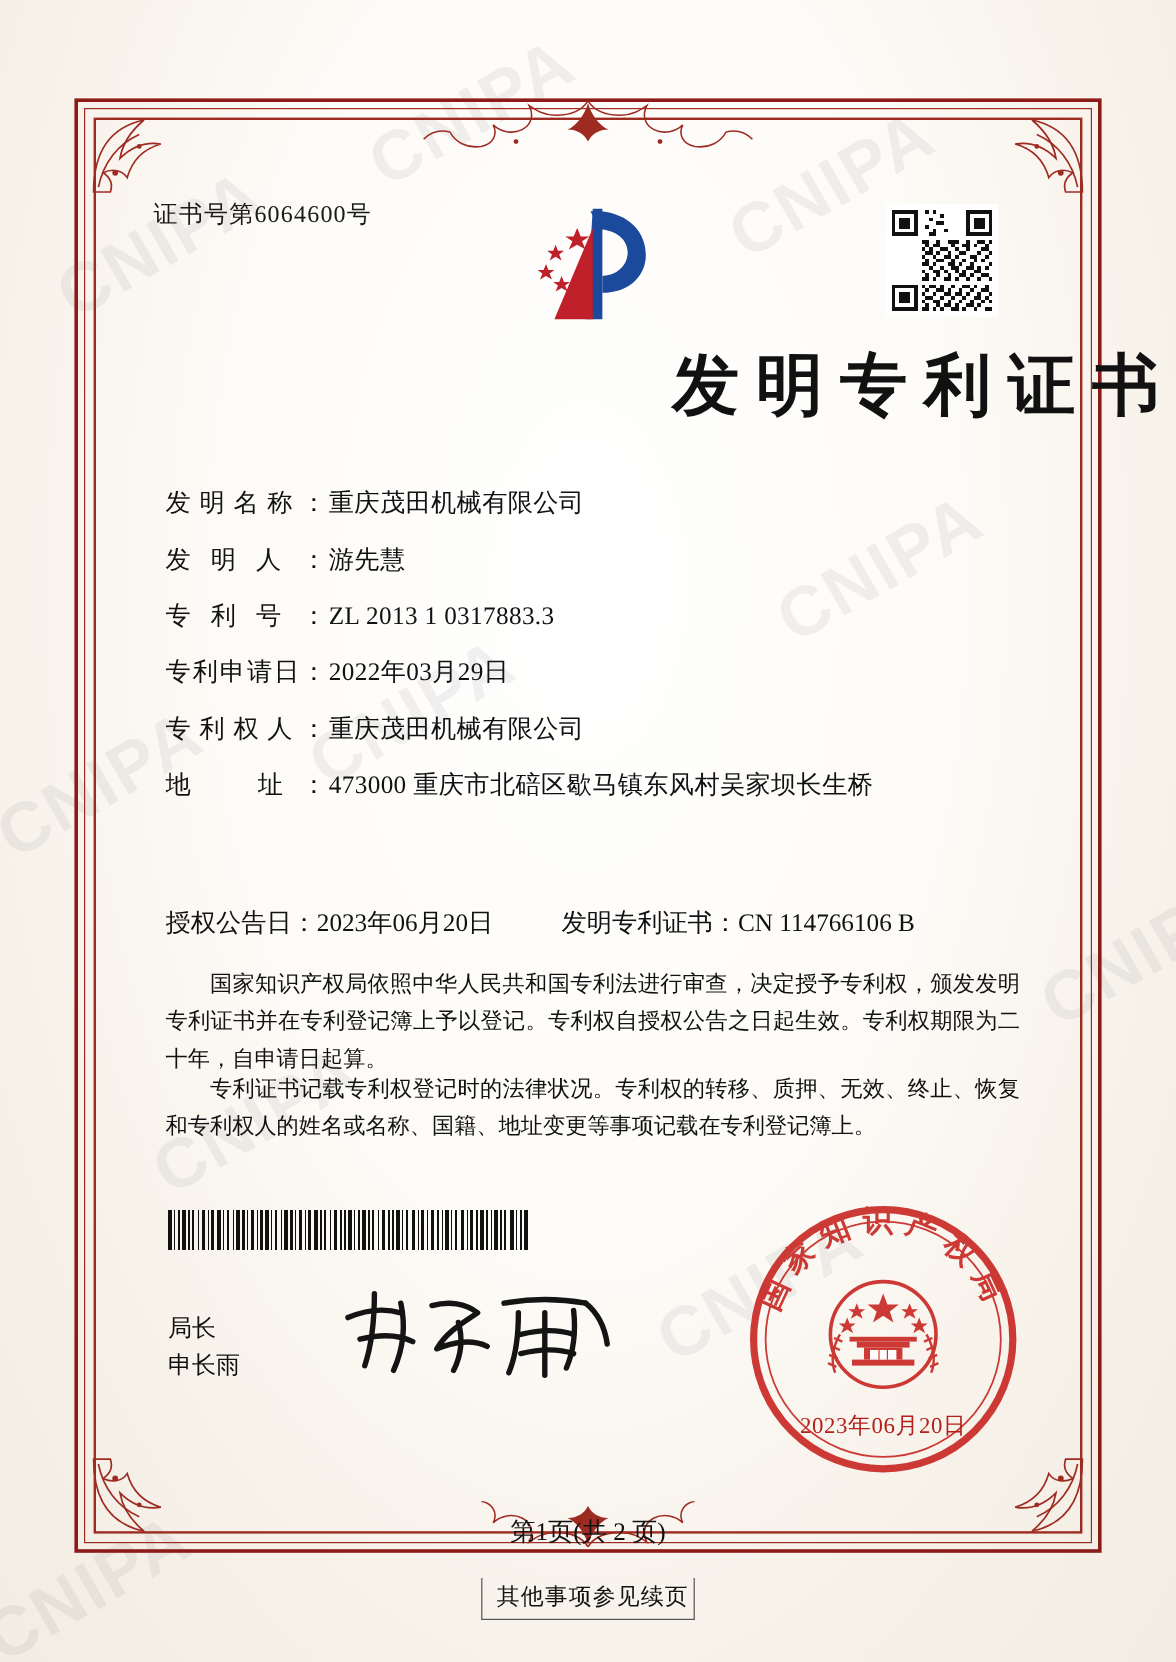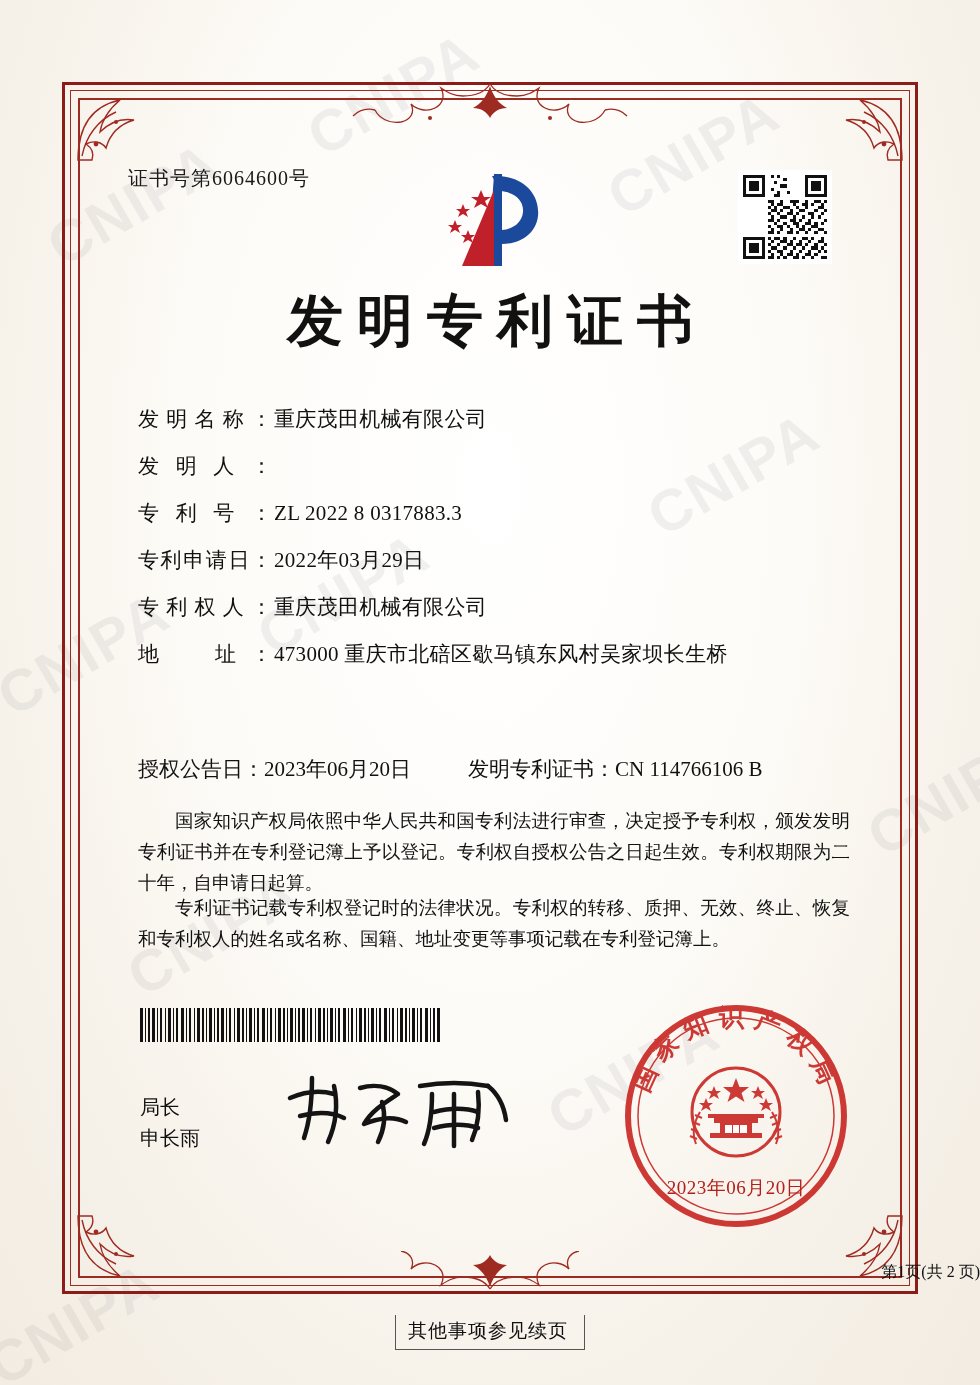--- a/index.html
+++ b/index.html
@@ -120,21 +120,21 @@
     width: 150px;
     height: 110px;
   }
   .logo svg { width: 100%; height: 100%; display:block; }
 
   .main-title {
     position: absolute;
     left: 0;
     top: 284px;
     width: 980px;
-    text-align: center;
+    text-align: right;
     font-size: 56px;
     font-weight: bold;
     letter-spacing: 14px;
     color: #111;
     text-indent: 14px;
     font-family: "DejaVu Serif", "Liberation Serif", serif;
   }
 
   .fields {
     position: absolute;
@@ -234,37 +234,37 @@
     font-size: 19px;
     color: #b3201c;
     letter-spacing: 0.5px;
   }
 
   .page-no {
     position: absolute;
     left: 0;
     top: 1262px;
     width: 980px;
-    text-align: right;
-    font-size: 16px;
+    text-align: center;
+    font-size: 21px;
     color: #111;
   }
   .footer-note {
     position: absolute;
     left: 0;
     top: 1315px;
     width: 980px;
     text-align: center;
     font-size: 19px;
     color: #111;
     letter-spacing: 1px;
   }
   .footer-note span {
     display: inline-block;
-    padding: 3px 16px 5px 12px;
+    padding: 3px 4px 5px 12px;
     border-bottom: 1px solid #555;
     border-left: 1px solid #555;
     border-right: 1px solid #555;
   }
 </style>
 </head>
 <body>
 
 <div id="page">
 
@@ -513,29 +513,30 @@
         </div>
       <div class="field-value">重庆茂田机械有限公司</div>
     </div>
     <div class="field-row">
       <div class="field-label">
           <span>发</span>
           <span>明</span>
           <span>人</span>
           <span class="field-colon">：</span>
         </div>
+      <div class="field-value">游先慧</div>
     </div>
     <div class="field-row">
       <div class="field-label">
           <span>专</span>
           <span>利</span>
           <span>号</span>
           <span class="field-colon">：</span>
         </div>
-      <div class="field-value">ZL 2022 8 0317883.3</div>
+      <div class="field-value">ZL 2013 1 0317883.3</div>
     </div>
     <div class="field-row">
       <div class="field-label">
           <span>专</span>
           <span>利</span>
           <span>申</span>
           <span>请</span>
           <span>日</span>
           <span class="field-colon">：</span>
         </div>

